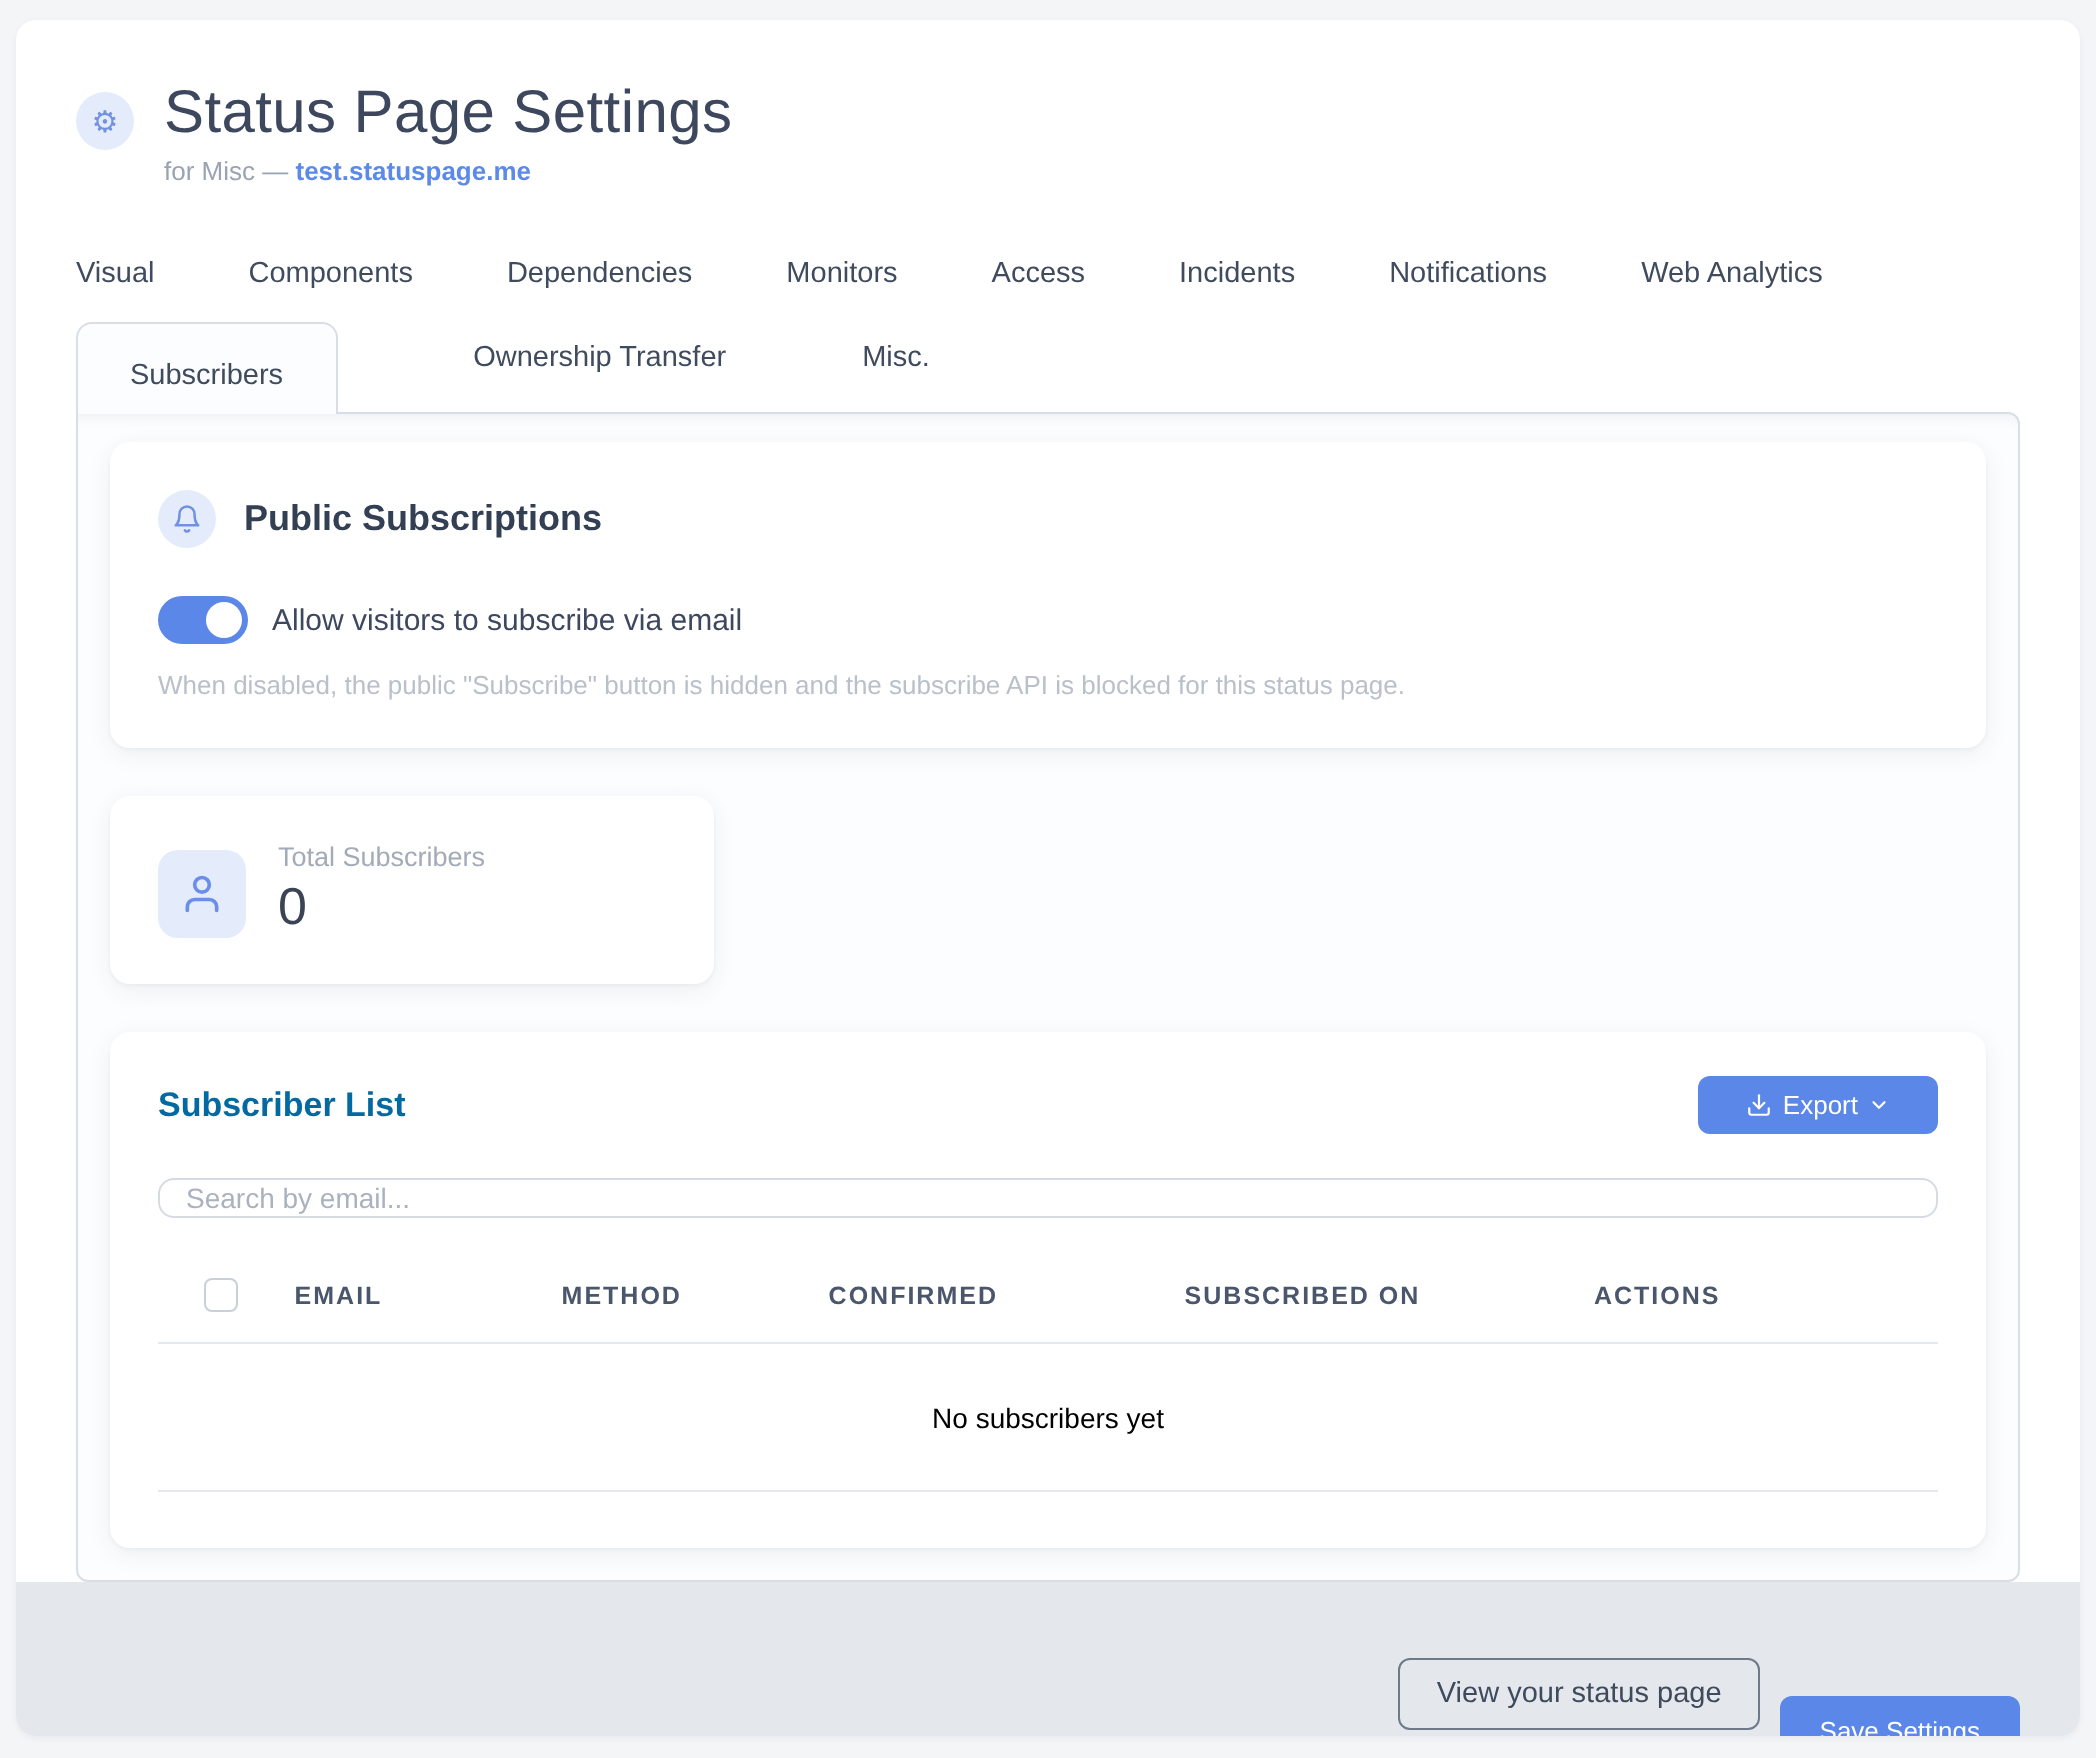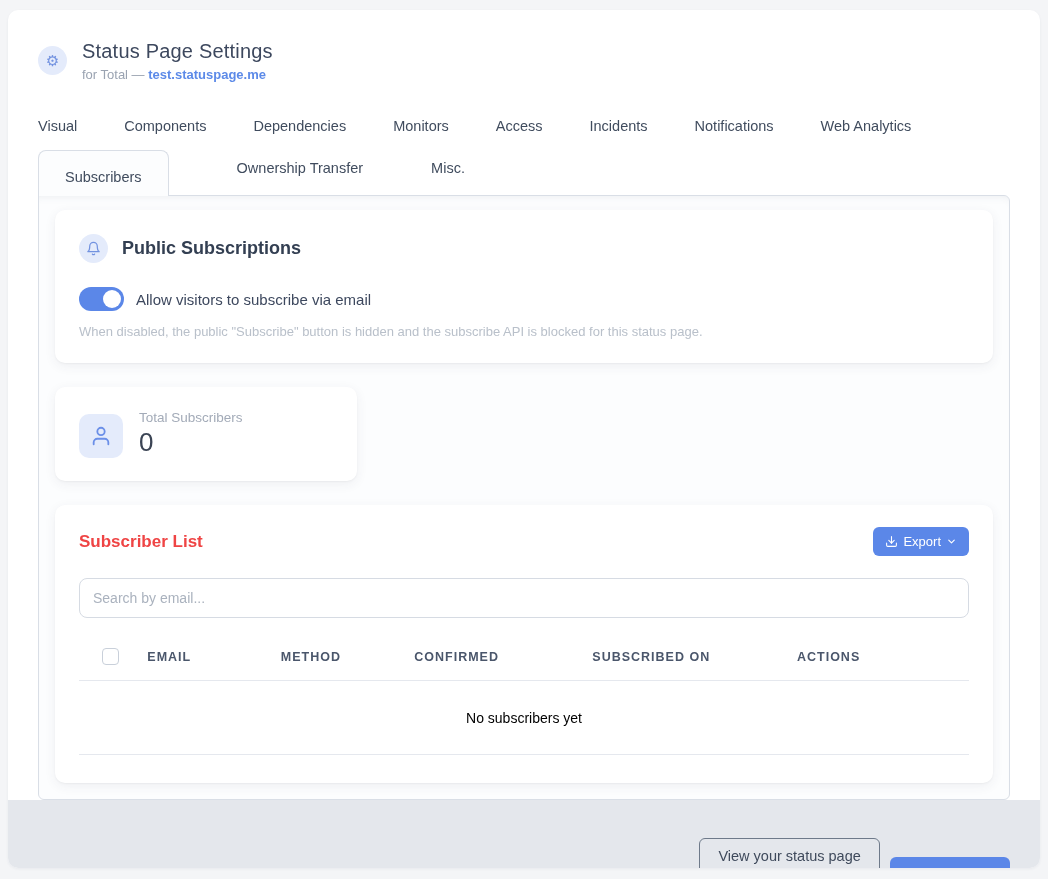--- a/index.html
+++ b/index.html
@@ -30,21 +30,21 @@
     width: 29px; height: 29px;
     border-radius: 50%;
     background: #e4ebfb;
     display: flex; align-items: center; justify-content: center;
     color: #7292e0;
     font-size: 15px;
     flex: 0 0 auto;
     margin-top: 6px;
   }
   .page-title {
-    font-size: 20px;
+    font-size: 30px;
     font-weight: 500;
     color: #3d485e;
     letter-spacing: 0.2px;
   }
   .page-subtitle {
     margin-top: 4px;
     font-size: 13px;
     color: #9aa3b1;
   }
   .page-subtitle a {
@@ -137,36 +137,36 @@
     background: #e4ebfb;
     color: #6b8fe8;
     display: flex; align-items: center; justify-content: center;
     flex: 0 0 auto;
   }
   .stat-label { font-size: 13.5px; color: #a3abb8; }
   .stat-value { font-size: 26px; color: #3b4454; margin-top: 2px; font-weight: 500; }
   
   .card-list { margin-top: 24px; padding: 22px 24px 28px 24px; }
   .list-header { display: flex; align-items: center; justify-content: space-between; }
-  .list-title { font-size: 17px; font-weight: 600; color: #ef4444; }
+  .list-title { font-size: 17px; font-weight: 600; color: #0369a1; }
   .btn-export {
     background: #5b87e8;
     color: #ffffff;
     border: none;
     border-radius: 6px;
-    padding: 7px 12px;
+    padding: 7px 24px;
     font-size: 13px;
     font-family: inherit;
     display: flex; align-items: center; gap: 5px;
     cursor: pointer;
   }
   .search-input {
     margin-top: 22px;
     width: 100%;
-    height: 40px;
+    height: 20px;
     border: 1px solid #d6dbe3;
     border-radius: 8px;
     padding: 0 13px;
     font-size: 14px;
     font-family: inherit;
     color: #3d485e;
     background: #ffffff;
     outline: none;
   }
   .search-input::placeholder { color: #aab2be; }
@@ -242,21 +242,21 @@
 
 <div class="app-card">
 
   <div class="header">
     <div class="badge-circle">
       <span>⚙</span>
     </div>
     <div>
       <div class="page-title">Status Page Settings</div>
       <div class="page-subtitle">
-        <span>for Total — </span><a href="#">test.statuspage.me</a>
+        <span>for Misc — </span><a href="#">test.statuspage.me</a>
       </div>
     </div>
   </div>
 
   <div class="tabs-row1">
     <div class="tab">Visual</div>
     <div class="tab">Components</div>
     <div class="tab">Dependencies</div>
     <div class="tab">Monitors</div>
     <div class="tab">Access</div>

